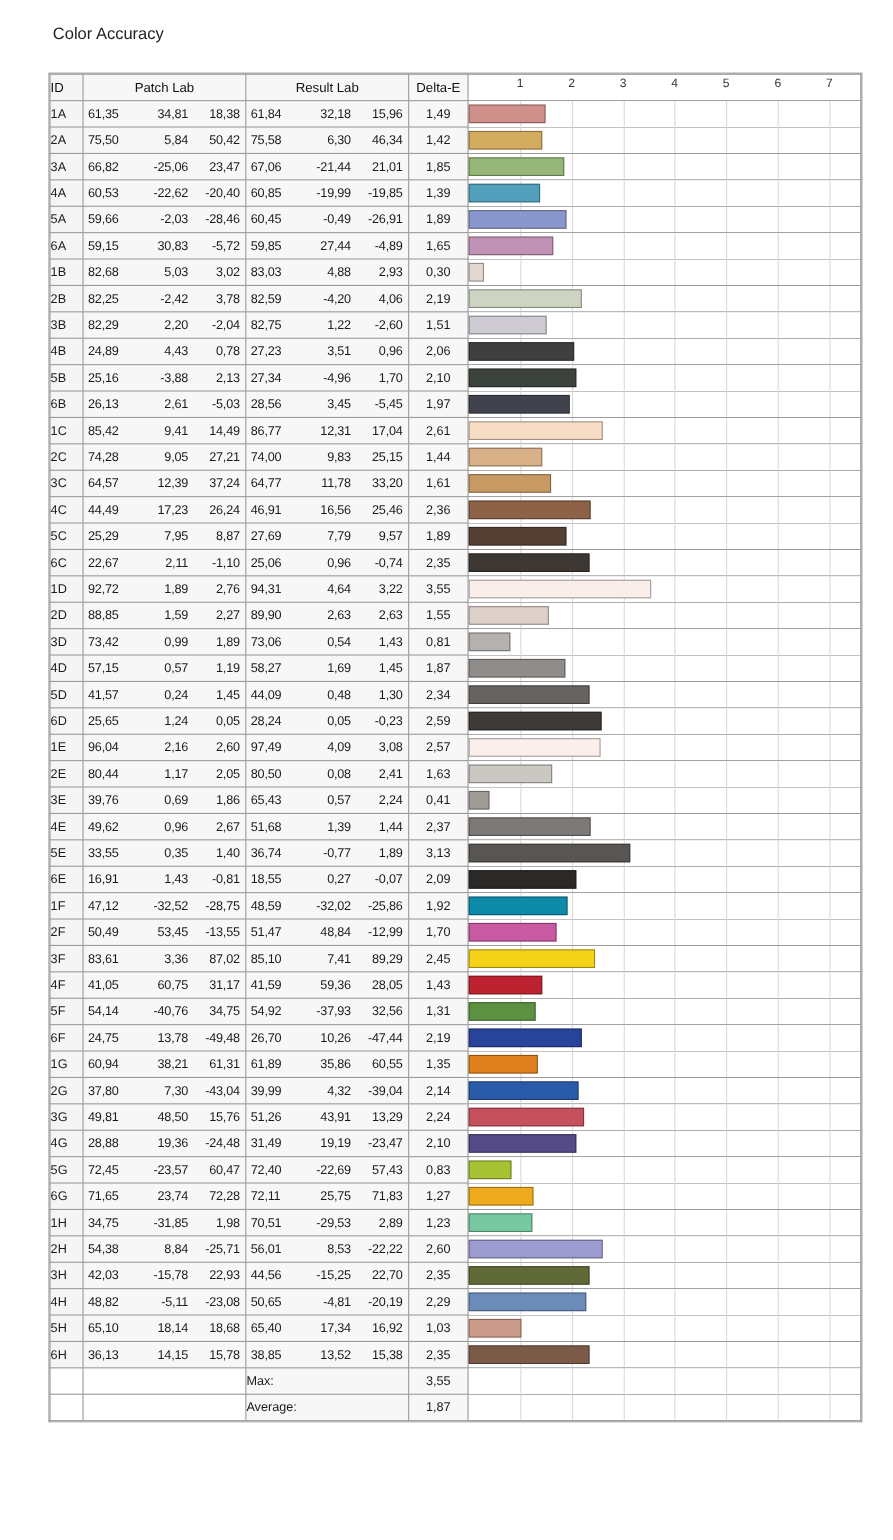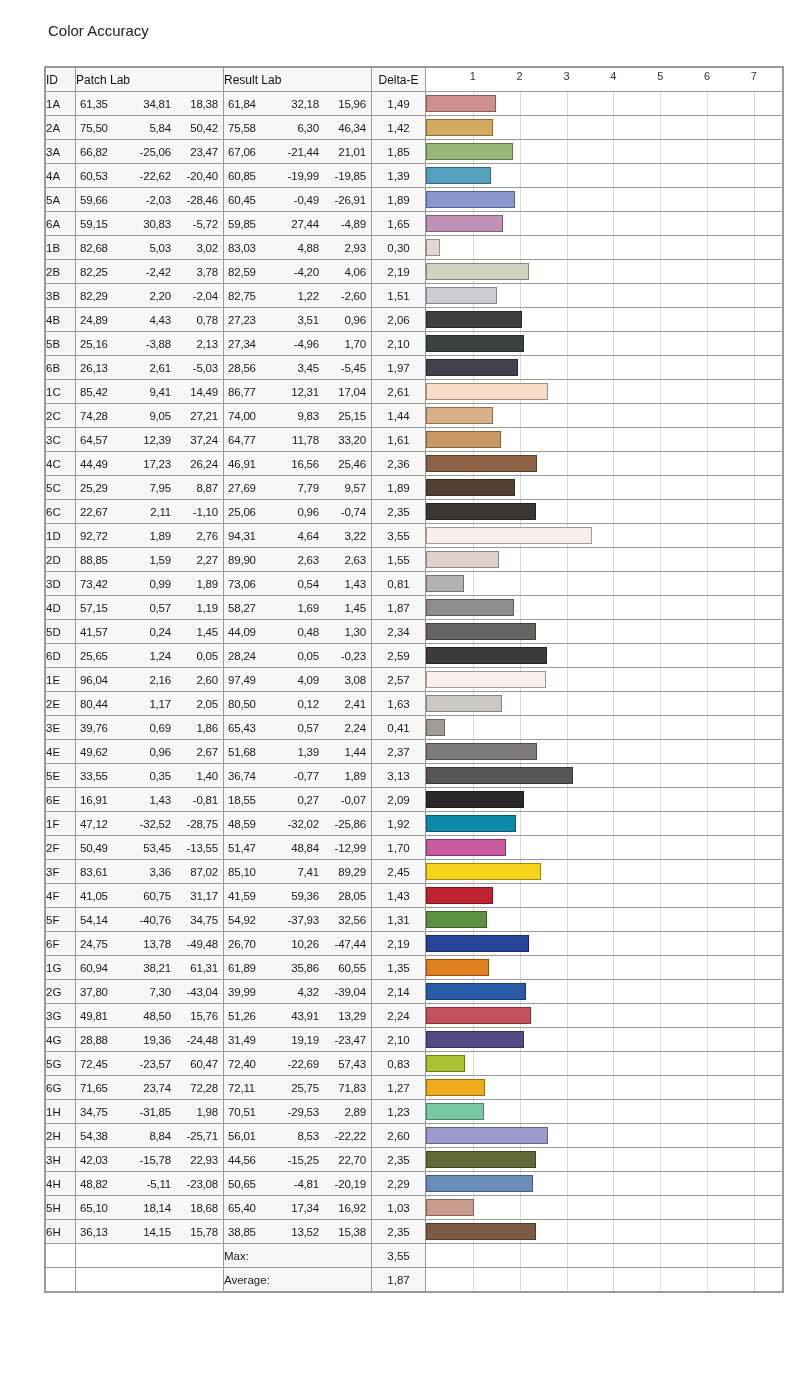--- a/index.html
+++ b/index.html
@@ -34,20 +34,21 @@
     height:24px;
     vertical-align:middle;
     font-weight:normal;
     box-sizing:border-box;
   }
   thead td{
     background:#eeeeee;
     font-size:12px;
     color:#111;
     padding-left:4px;
+    text-align:center;
   }
   .c-id{width:30px;text-align:left;padding-left:4px;background:#f5f5f5;}
   .c-patch{width:148px;background:#f7f7f7;}
   .c-result{width:148px;background:#f7f7f7;}
   .c-de{width:54px;text-align:center;background:#f7f7f7;}
   .c-bar{background:#ffffff;padding:0;position:relative;}
   .lab{
     display:flex;
     justify-content:space-between;
     padding:0 5px 0 4px;
@@ -908,21 +909,21 @@
             <td class="c-patch">
               <div class="lab">
                 <span>80,44</span>
                 <span>1,17</span>
                 <span>2,05</span>
               </div>
             </td>
             <td class="c-result">
               <div class="lab">
                 <span>80,50</span>
-                <span>0,12</span>
+                <span>0,08</span>
                 <span>2,41</span>
               </div>
             </td>
             <td class="c-de">1,63</td>
             <td class="c-bar">
               <div class="barcell">
                 <div class="gridlines">
                   <i style="left: 13.1579%;"></i>
                   <i style="left: 26.3158%;"></i>
                   <i style="left: 39.4737%;"></i>

